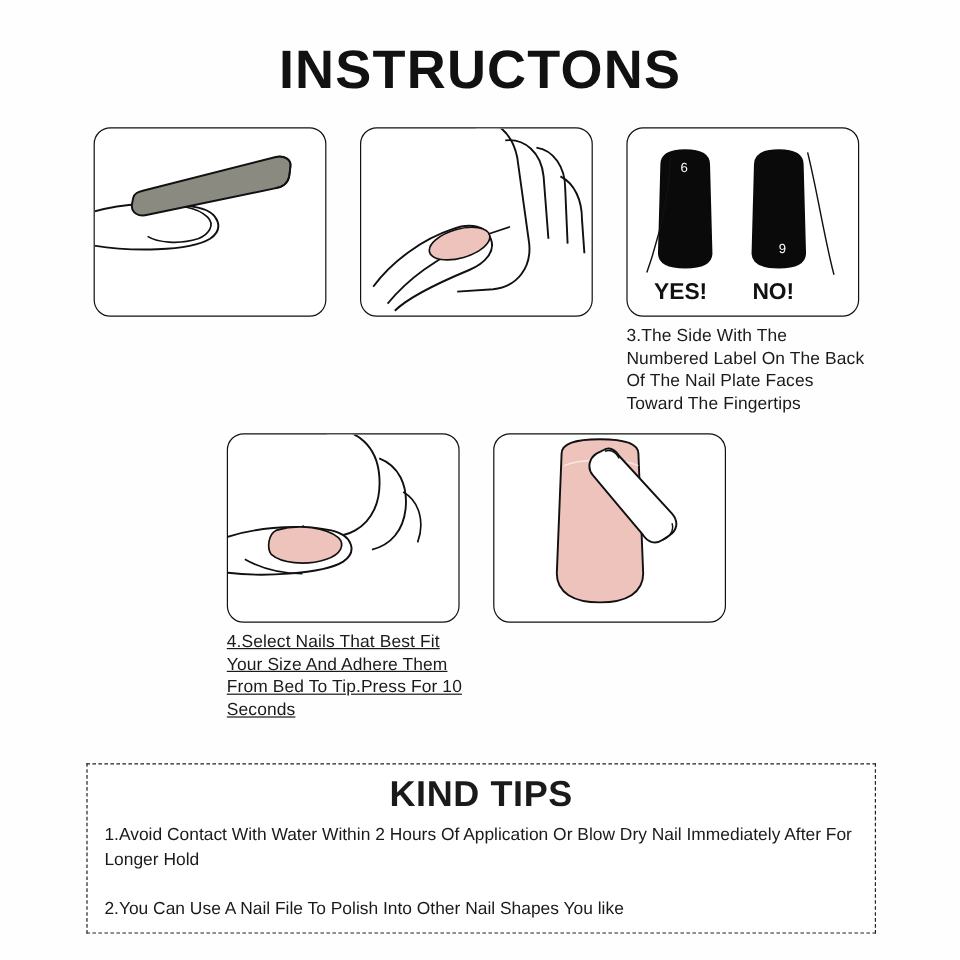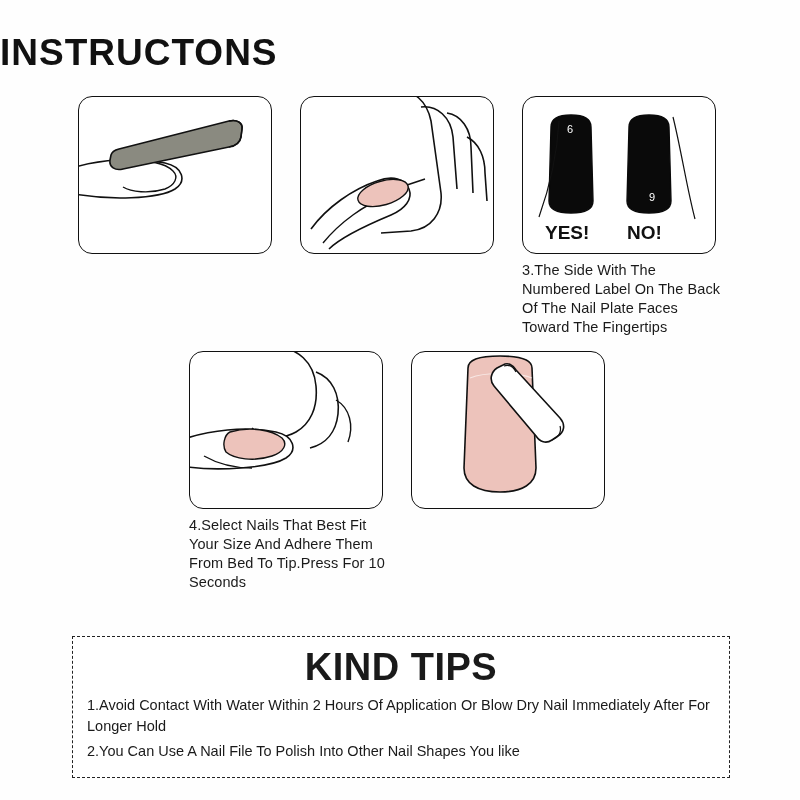--- a/index.html
+++ b/index.html
@@ -15,21 +15,22 @@
     position: relative;
     overflow: hidden;
   }
   .page {
     width: 800px;
     height: 800px;
     position: relative;
     background: #fefefe;
   }
   .title {
-    font-size: 37px;
+    text-align: center;
+    font-size: 45px;
     font-weight: bold;
     letter-spacing: 1px;
     padding-top: 32px;
     color: #111;
   }
 
   
   .row {
     display: flex;
     justify-content: center;
@@ -38,20 +39,21 @@
     margin-top: 22px;
     gap: 22px;
     padding-left: 40px;
     padding-right: 40px;
   }
   .row-2 {
     margin-top: 14px;
     gap: 22px;
     padding-left: 150px;
     padding-right: 150px;
+    text-decoration: underline;
   }
   .step {
     width: 200px;
   }
   .panel {
     width: 192px;
     height: 156px;
     border: 1.6px solid #111;
     border-radius: 14px;
     position: relative;
@@ -71,32 +73,32 @@
     position: absolute;
     left: 72px;
     top: 636px;
     width: 656px;
     height: 140px;
     border: 1.6px dashed #222;
     background: #fff;
   }
   .tips-title {
     text-align: center;
-    font-size: 38px;
+    font-size: 30px;
     font-weight: bold;
     margin-top: 9px;
     letter-spacing: 0.5px;
   }
   .tips-line {
     font-size: 14.5px;
     line-height: 21px;
     margin-top: 6px;
     padding: 0 14px;
   }
-  .tips-line.second { margin-top: 4px; }
+  .tips-line.second { margin-top: 20px; }
 
   svg { display: block; }
 </style>
 </head>
 <body>
 
 <div class="page">
 
   <div class="title">INSTRUCTONS</div>
 

